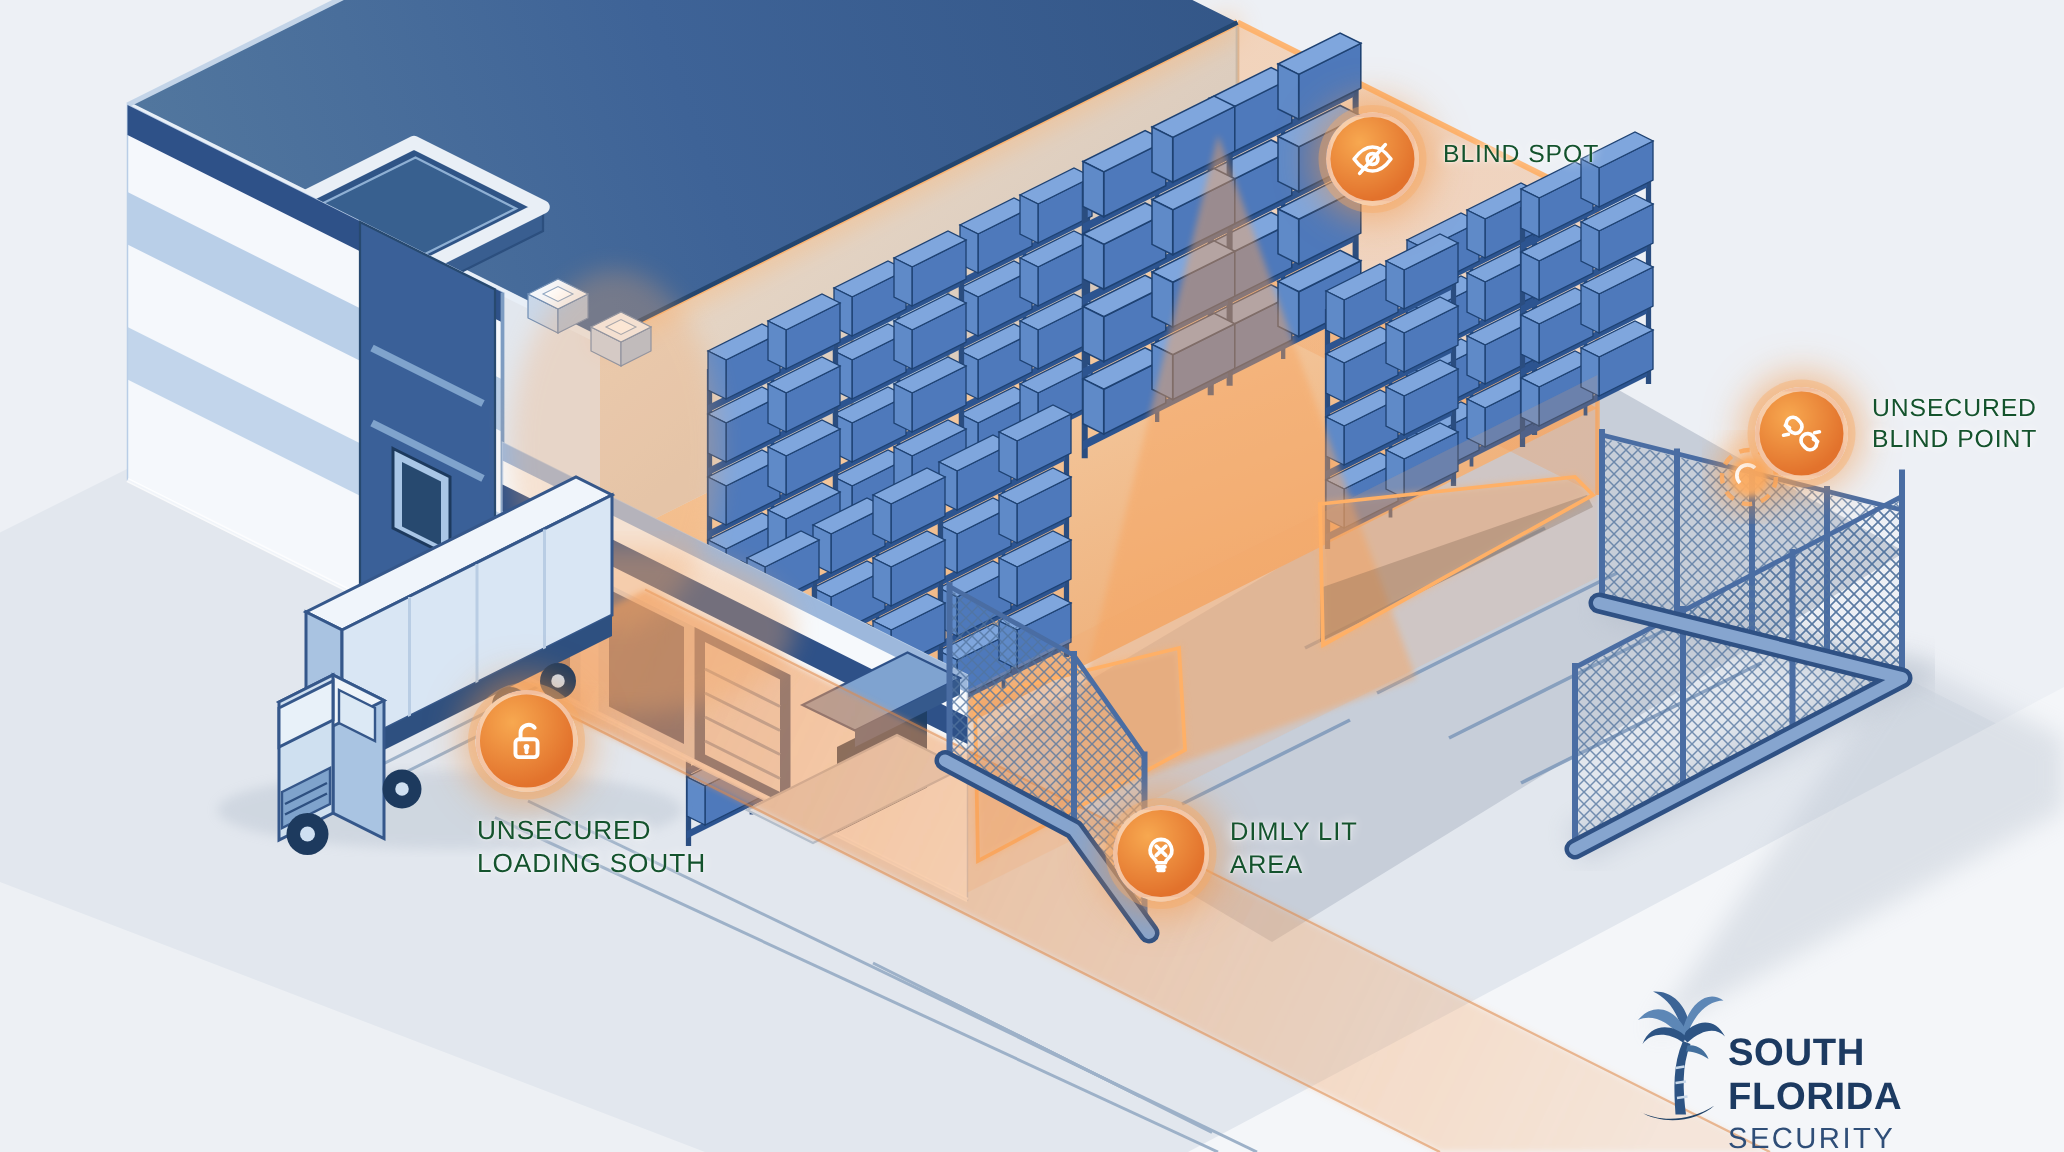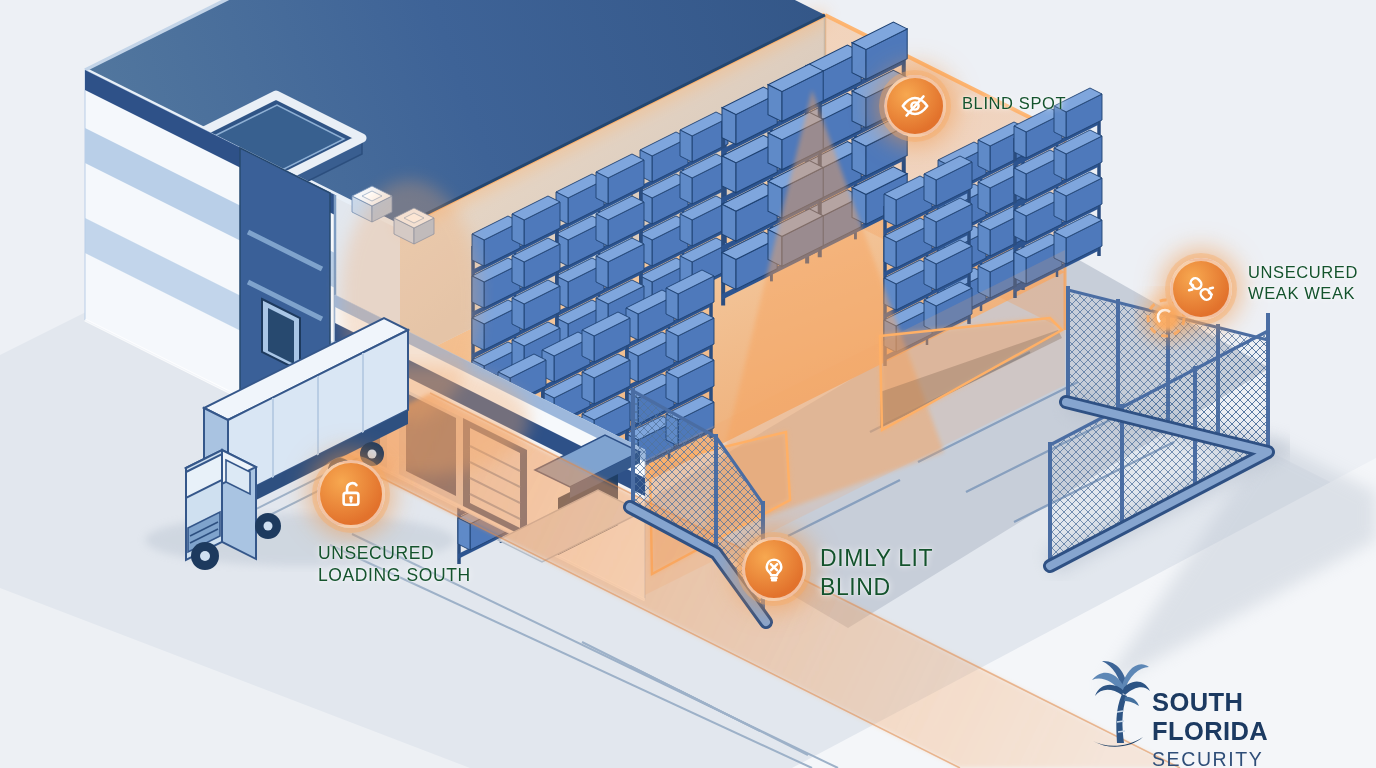--- a/index.html
+++ b/index.html
@@ -313,21 +313,21 @@
     <svg width="32" height="32" viewBox="0 0 30 30">
       <g transform="rotate(-42 15 15)">
         <rect x="10.8" y="2.8" width="8.4" height="10.6" rx="4.2"></rect>
         <rect x="10.8" y="16.6" width="8.4" height="10.6" rx="4.2"></rect>
       </g>
       <path d="M7.5,11.5 l-2.6,-1.6 M6.8,15.5 l-3,.6 M22.5,18.5 l2.6,1.6 M23.2,14.5 l3,-.6"></path>
     </svg>
   </div>
   <div class="co-label" style="left:1236px;top:262px;">
     <div>UNSECURED</div>
-    <div>WEAK WEAK</div>
+    <div>BLIND POINT</div>
   </div>
 </div>
 
 <div>
   <div class="badge" style="left:317px;top:460px;width:62px;height:62px;">
     <svg width="34" height="34" viewBox="0 0 30 30">
       <rect x="8.5" y="14" width="13" height="10.5" rx="2"></rect>
       <path d="M11.5,14 L11.5,10.2 A4.7,4.7 0 0 1 19.8,7.2"></path>
       <circle cx="15" cy="18.4" r="1.7" fill="#ffffff" stroke="none"></circle>
       <path d="M15,19.6 L15,21.6"></path>
@@ -340,23 +340,23 @@
 </div>
 
 <div>
   <div class="badge" style="left:742px;top:537px;width:58px;height:58px;">
     <svg width="32" height="32" viewBox="0 0 30 30">
       <path d="M15,6.2 a6.8,6.8 0 0 1 4.3,12 c-.9,.8 -1.4,1.5 -1.55,2.6 h-5.5 c-.15,-1.1 -.65,-1.8 -1.55,-2.6 a6.8,6.8 0 0 1 4.3,-12 Z"></path>
       <path d="M12.6,23.4 h4.8 M13.2,25.5 h3.6"></path>
       <path d="M12,10.4 L18,16.2 M18,10.4 L12,16.2"></path>
     </svg>
   </div>
-  <div class="co-label" style="left:808px;top:544px;font-size:23px;">
+  <div class="co-label" style="left:808px;top:544px;font-size:17px;">
     <div>DIMLY LIT</div>
-    <div>BLIND</div>
+    <div>AREA</div>
   </div>
 </div>
 
 <div class="logo">
   <svg class="logo-palm" width="66" height="100" viewBox="0 0 66 100">
     <path d="M31,93 C30,76 29,60 36,44 L41,46 C35,61 36,77 38,93 Z" fill="#2d5484"></path>
     <path d="M37,44 C34,27 27,16 16,11 C30,10 40,22 41,38 Z" fill="#3c6496"></path>
     <path d="M38,42 C43,26 53,17 63,17 C52,9 40,20 36,36 Z" fill="#5d87b6"></path>
     <path d="M39,45 C49,36 58,35 64,41 C57,27 43,30 35,41 Z" fill="#2d5484"></path>
     <path d="M36,43 C26,30 15,26 6,30 C17,17 31,23 38,37 Z" fill="#5d87b6"></path>

